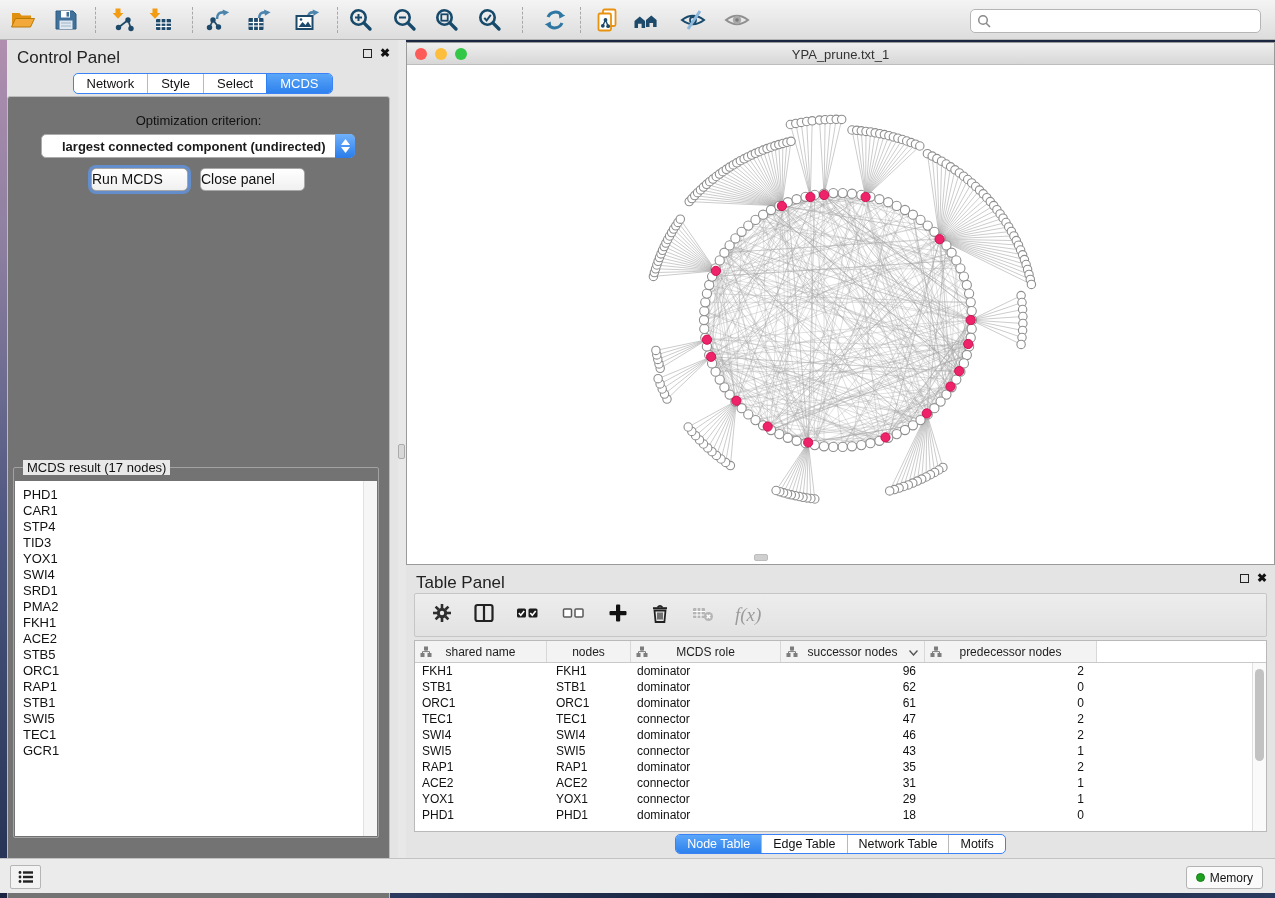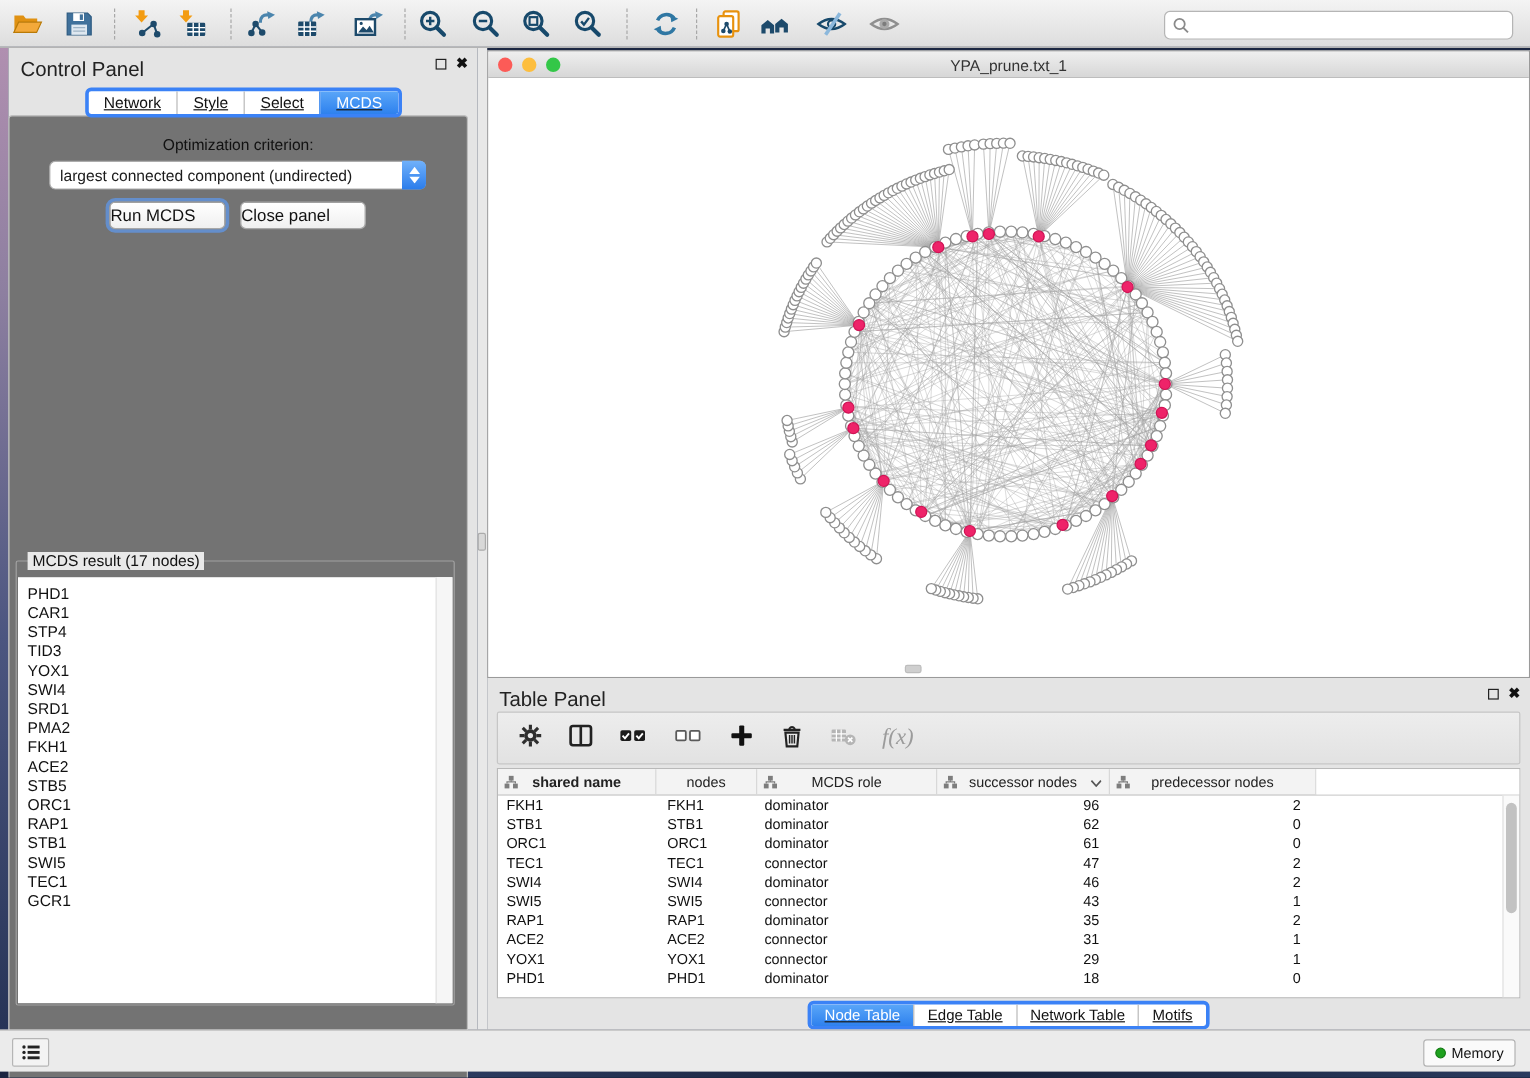--- a/index.html
+++ b/index.html
@@ -23,32 +23,32 @@
     background:linear-gradient(90deg,#1b2441,#2c3b60 30%,#17203a 60%,#2a3a5e); }
 
   
   #control-panel { position:absolute; left:7px; top:40px; width:391px; height:818px; background:#e4e4e4; }
   .panel-title-row { position:absolute; left:0; top:0; right:0; height:28px; }
   .panel-title { position:absolute; left:10px; top:8px; font-size:17px; color:#222; }
   .win-btns { position:absolute; right:8px; top:8px; display:flex; gap:8px; align-items:center; }
   .float-btn { width:9px; height:9px; border:1.5px solid #222; display:inline-block; }
   .close-btn { font-size:12px; font-weight:bold; color:#111; line-height:11px; }
 
-  .segmented { display:inline-flex; background:#fff; border:3px solid #3b82f6; border-radius:5px; overflow:hidden; font-size:13px;text-decoration:underline; }
+  .segmented { display:inline-flex; background:#fff; border:1px solid #3b82f6; border-radius:5px; overflow:hidden; font-size:13px; }
   .segmented .seg { padding:2px 13px; border-left:1px solid #b9b9b9; color:#111; white-space:nowrap; }
   .segmented .seg:first-child { border-left:none; }
   .segmented .seg.active { background:linear-gradient(#5aa6f8,#2e81ee); color:#fff; border-left-color:#2e81ee; }
   #control-tabs { position:absolute; left:50%; transform:translateX(-50%); top:33px; z-index:2; }
 
   #cp-inner { position:absolute; left:0; right:8px; top:56px; height:850px;
     background:#737373; border:1px solid #bcbcbc; border-radius:3px; }
   #opt-label { position:absolute; top:16px; width:100%; text-align:center; font-size:13px; color:#111; }
   #combo { position:absolute; left:33px; top:37px; width:314px; height:24px; background:#fff;
     border:1px solid #acacac; border-radius:5px; display:flex; align-items:center; }
-  #combo .combo-text { flex:1; font-size:13px; padding:0 8px; white-space:nowrap; overflow:hidden; }
+  #combo .combo-text { flex:1; font-size:13px; padding:0 20px; white-space:nowrap; overflow:hidden;font-weight:bold; }
   #combo .combo-stepper { width:20px; height:24px; margin:-1px -1px -1px 0; border-radius:0 5px 5px 0;
     background:linear-gradient(#70b1fb,#2a7ceb); display:flex; flex-direction:column; align-items:center; justify-content:center; gap:2px; }
   .btn { position:absolute; height:23px; background:linear-gradient(#ffffff,#f0f0f0); border:1px solid #a8a8a8;
     border-radius:5px; font-size:14px; text-align:left; line-height:21px; color:#111; }
   #run-btn { left:83px; top:71px; width:97px; box-shadow:0 0 0 3px rgba(92,156,250,.65); }
   #closepanel-btn { left:192px; top:71px; width:105px; }
 
   #mcds-group { position:absolute; left:5px; right:10px; top:370px; height:371px; border:1px solid #a2a2a2; border-radius:2px; }
   #mcds-group-label { position:absolute; left:9px; top:-8px; background:#e9e9e9; padding:0 4px; font-size:13px; color:#111; }
   #mcds-list { position:absolute; left:1px; right:1px; top:13px; bottom:1px; background:#fff; overflow:hidden; padding:6px 0 0 8px; }
@@ -1216,21 +1216,21 @@
           <line x1="2" y1="13" x2="14" y2="13" stroke="#fff" stroke-width="1"></line>
           <circle cx="17.5" cy="14.5" r="4.5" fill="#b5b5b5"></circle>
           <path d="M15.7 12.7 l3.6 3.6 M19.3 12.7 l-3.6 3.6" stroke="#fff" stroke-width="1.4"></path>
         </svg>
     </span>
     <span class="fx">f(x)</span>
   </div>
 
   <div id="tp-table">
     <div id="t-header">
-        <div class="th" style="width: 132px; font-weight: bold;">
+        <div class="th" style="width: 132px;">
           <svg width="12" height="12" viewBox="0 0 12 12" class="col-icon">
             <path d="M2.5 7 V5.6 H9.5 V7 M6 5.6 V4.2" stroke="#7d7d7d" stroke-width="1" fill="none"></path>
             <rect x="0.5" y="7" width="4" height="4" fill="#7d7d7d"></rect>
             <rect x="7.5" y="7" width="4" height="4" fill="#7d7d7d"></rect>
             <rect x="4" y="0.5" width="4" height="4" fill="#7d7d7d"></rect>
           </svg>
           <span class="th-label">shared name</span>
         </div>
         <div class="th" style="width: 84px;">
           <span class="th-label">nodes</span>

